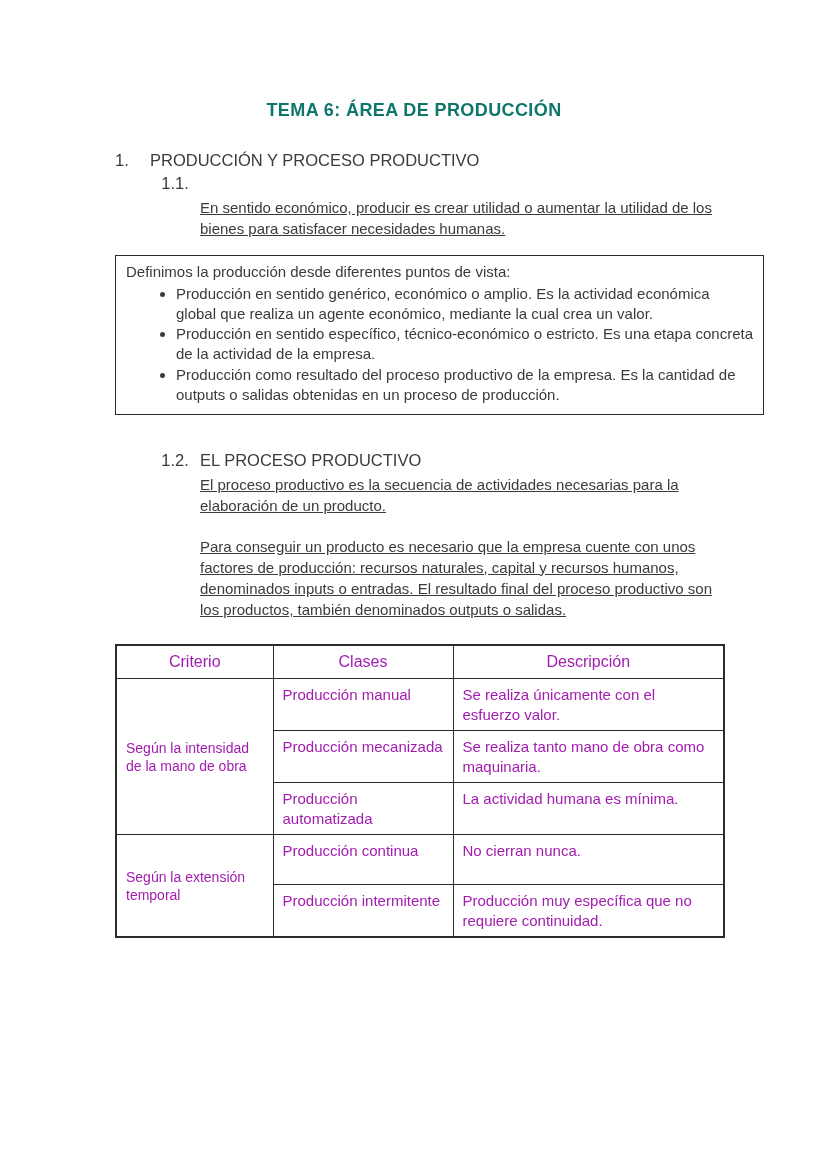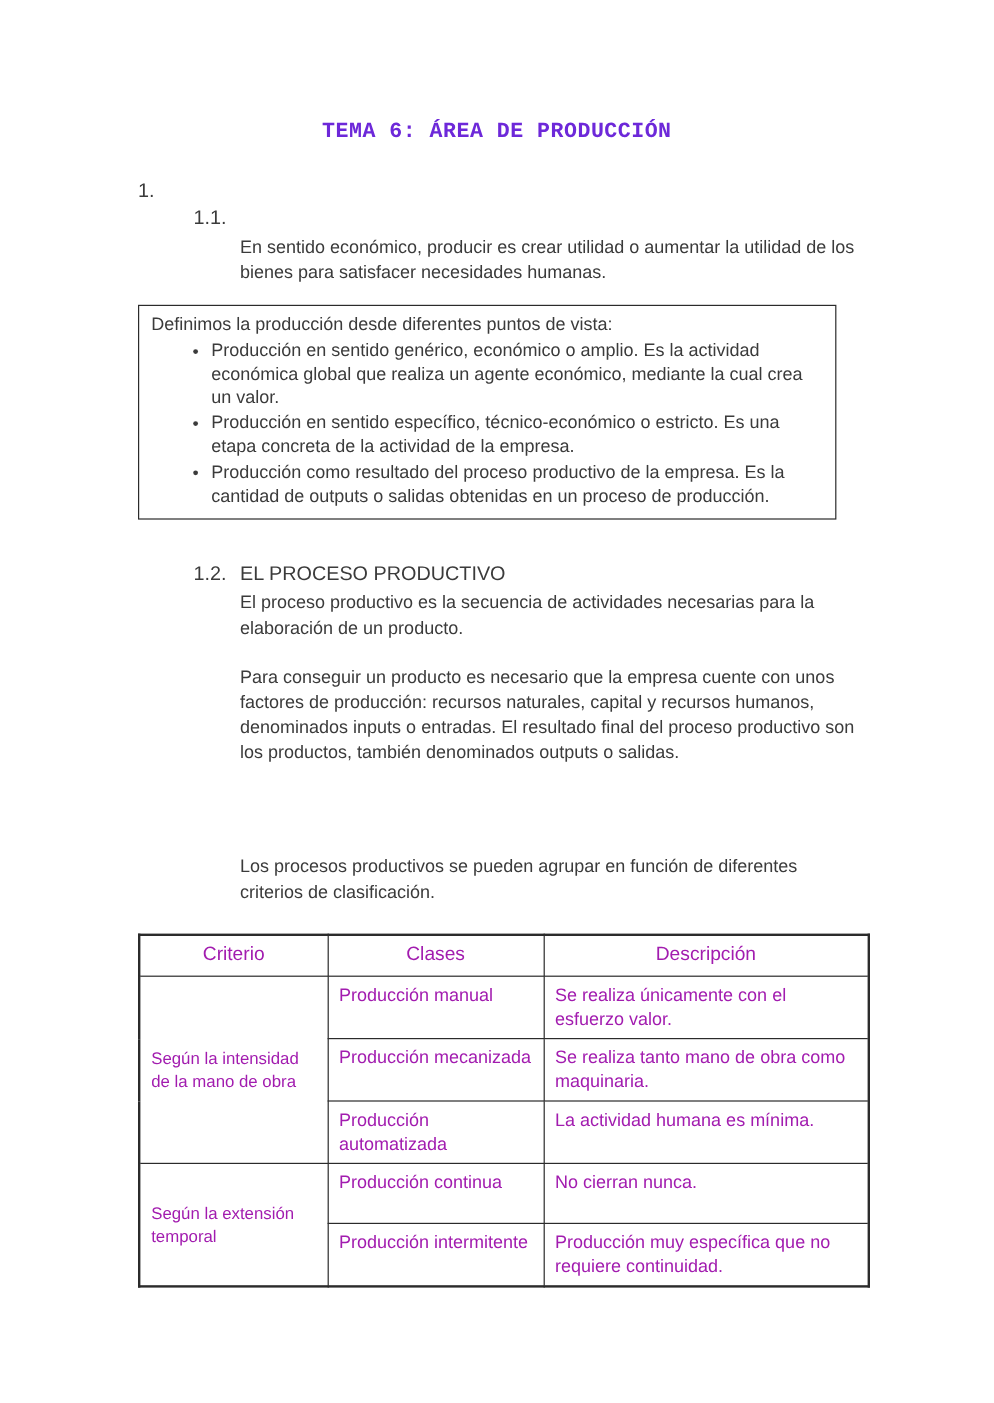--- a/index.html
+++ b/index.html
@@ -33,24 +33,25 @@
     font-size: 16.5px;
     text-align: center;
   }
   .h2-num { width: 50px; }
   .para {
     margin-left: 200px;
     width: 520px;
     font-size: 15px;
     line-height: 1.4;
     margin-top: 4px;
+    text-decoration: underline;
   }
   .callout-box {
     margin: 16px 0 0 115px;
-    width: 582px;
+    width: 649px;
     border: 1.5px solid #2b2b2b;
     padding: 6px 10px 8px 10px;
     font-size: 15px;
     line-height: 1.32;
   }
   .callout-box ul {
     margin: 2px 0 0 0;
     padding-left: 50px;
   }
   .callout-box li { margin-bottom: 1px; }
@@ -85,24 +86,25 @@
   .cell-clase, .cell-desc {
     vertical-align: top;
     height: 50px;
   }
 </style>
 </head>
 <body>
 
 <div class="page">
 
-  <div class="doc-title" style="color: #6d28d9; font-family: Liberation Mono, monospace;">TEMA 6: ÁREA DE PRODUCCIÓN</div>
+  <div class="doc-title" style="color: #0f766e;">TEMA 6: ÁREA DE PRODUCCIÓN</div>
 
   <div class="h1-row">
     <span class="h1-num">1.</span>
+    <span>PRODUCCIÓN Y PROCESO PRODUCTIVO</span>
   </div>
 
   <div class="h2-row">
     <span class="h2-num">1.1.</span>
   </div>
 
   <p class="para">En sentido económico, producir es crear utilidad o aumentar la utilidad de los bienes para satisfacer necesidades humanas.</p>
 
   <div class="callout-box">
     <div>Definimos la producción desde diferentes puntos de vista:</div>
@@ -115,21 +117,20 @@
 
   <div class="h2-row gap-sub2">
     <span class="h2-num">1.2.</span>
     <span>EL PROCESO PRODUCTIVO</span>
   </div>
 
   <p class="para">El proceso productivo es la secuencia de actividades necesarias para la elaboración de un producto.</p>
 
   <p class="para para-spaced">Para conseguir un producto es necesario que la empresa cuente con unos factores de producción:  recursos naturales, capital y recursos humanos, denominados inputs o entradas. El resultado final del proceso productivo son los productos, también denominados outputs o salidas.</p>
 
-  <p class="para para-after-image">Los procesos productivos se pueden agrupar en función de diferentes criterios de clasificación.</p>
 
   <table class="criteria-table">
     <thead>
       <tr>
         <th class="col-criterio">Criterio</th>
         <th class="col-clases">Clases</th>
         <th class="col-desc">Descripción</th>
       </tr>
     </thead>
     <tbody>

